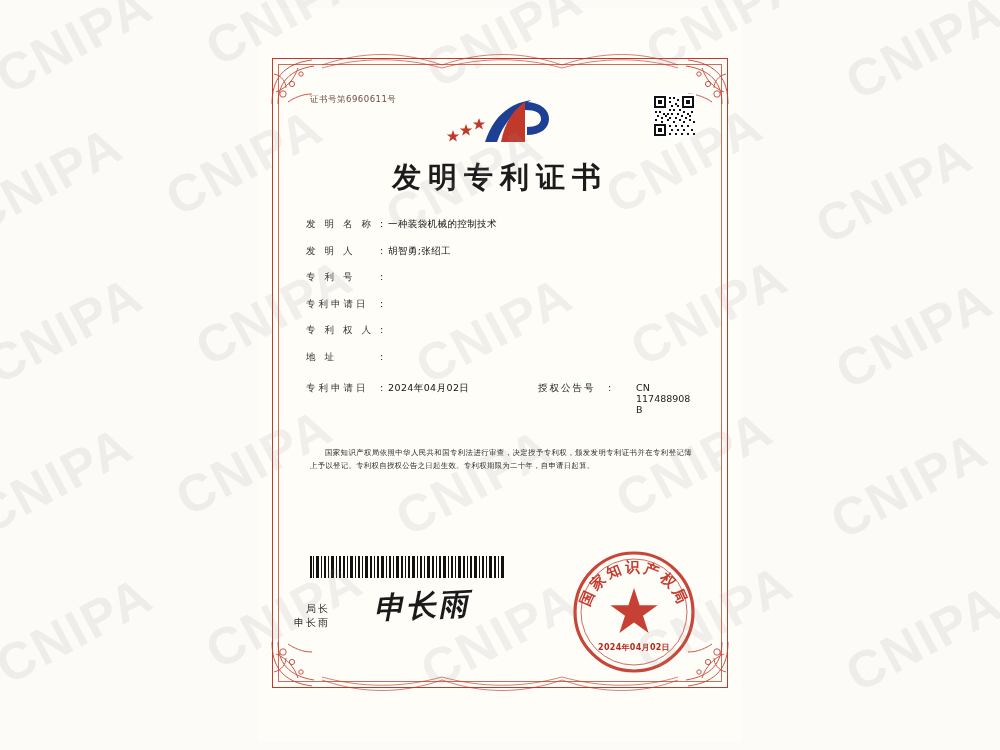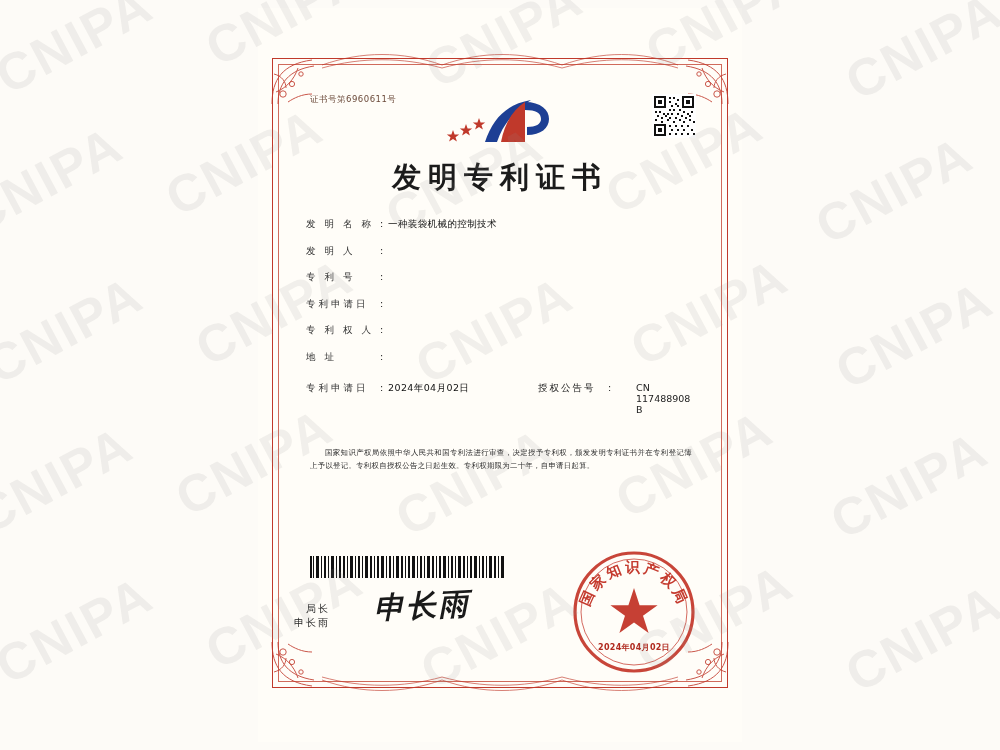--- a/index.html
+++ b/index.html
@@ -479,20 +479,21 @@
 
       <div class="frow">
         <div class="flabel">发 明 名 称</div>
         <div class="fcolon">:</div>
         <div class="fvalue">一种装袋机械的控制技术</div>
       </div>
 
       <div class="frow">
         <div class="flabel">发 明 人</div>
         <div class="fcolon">:</div>
+        <div class="fvalue">胡智勇;张绍工</div>
       </div>
 
       <div class="frow">
         <div class="flabel">专 利 号</div>
         <div class="fcolon">:</div>
       </div>
 
       <div class="frow">
         <div class="flabel">专利申请日</div>
         <div class="fcolon">:</div>

